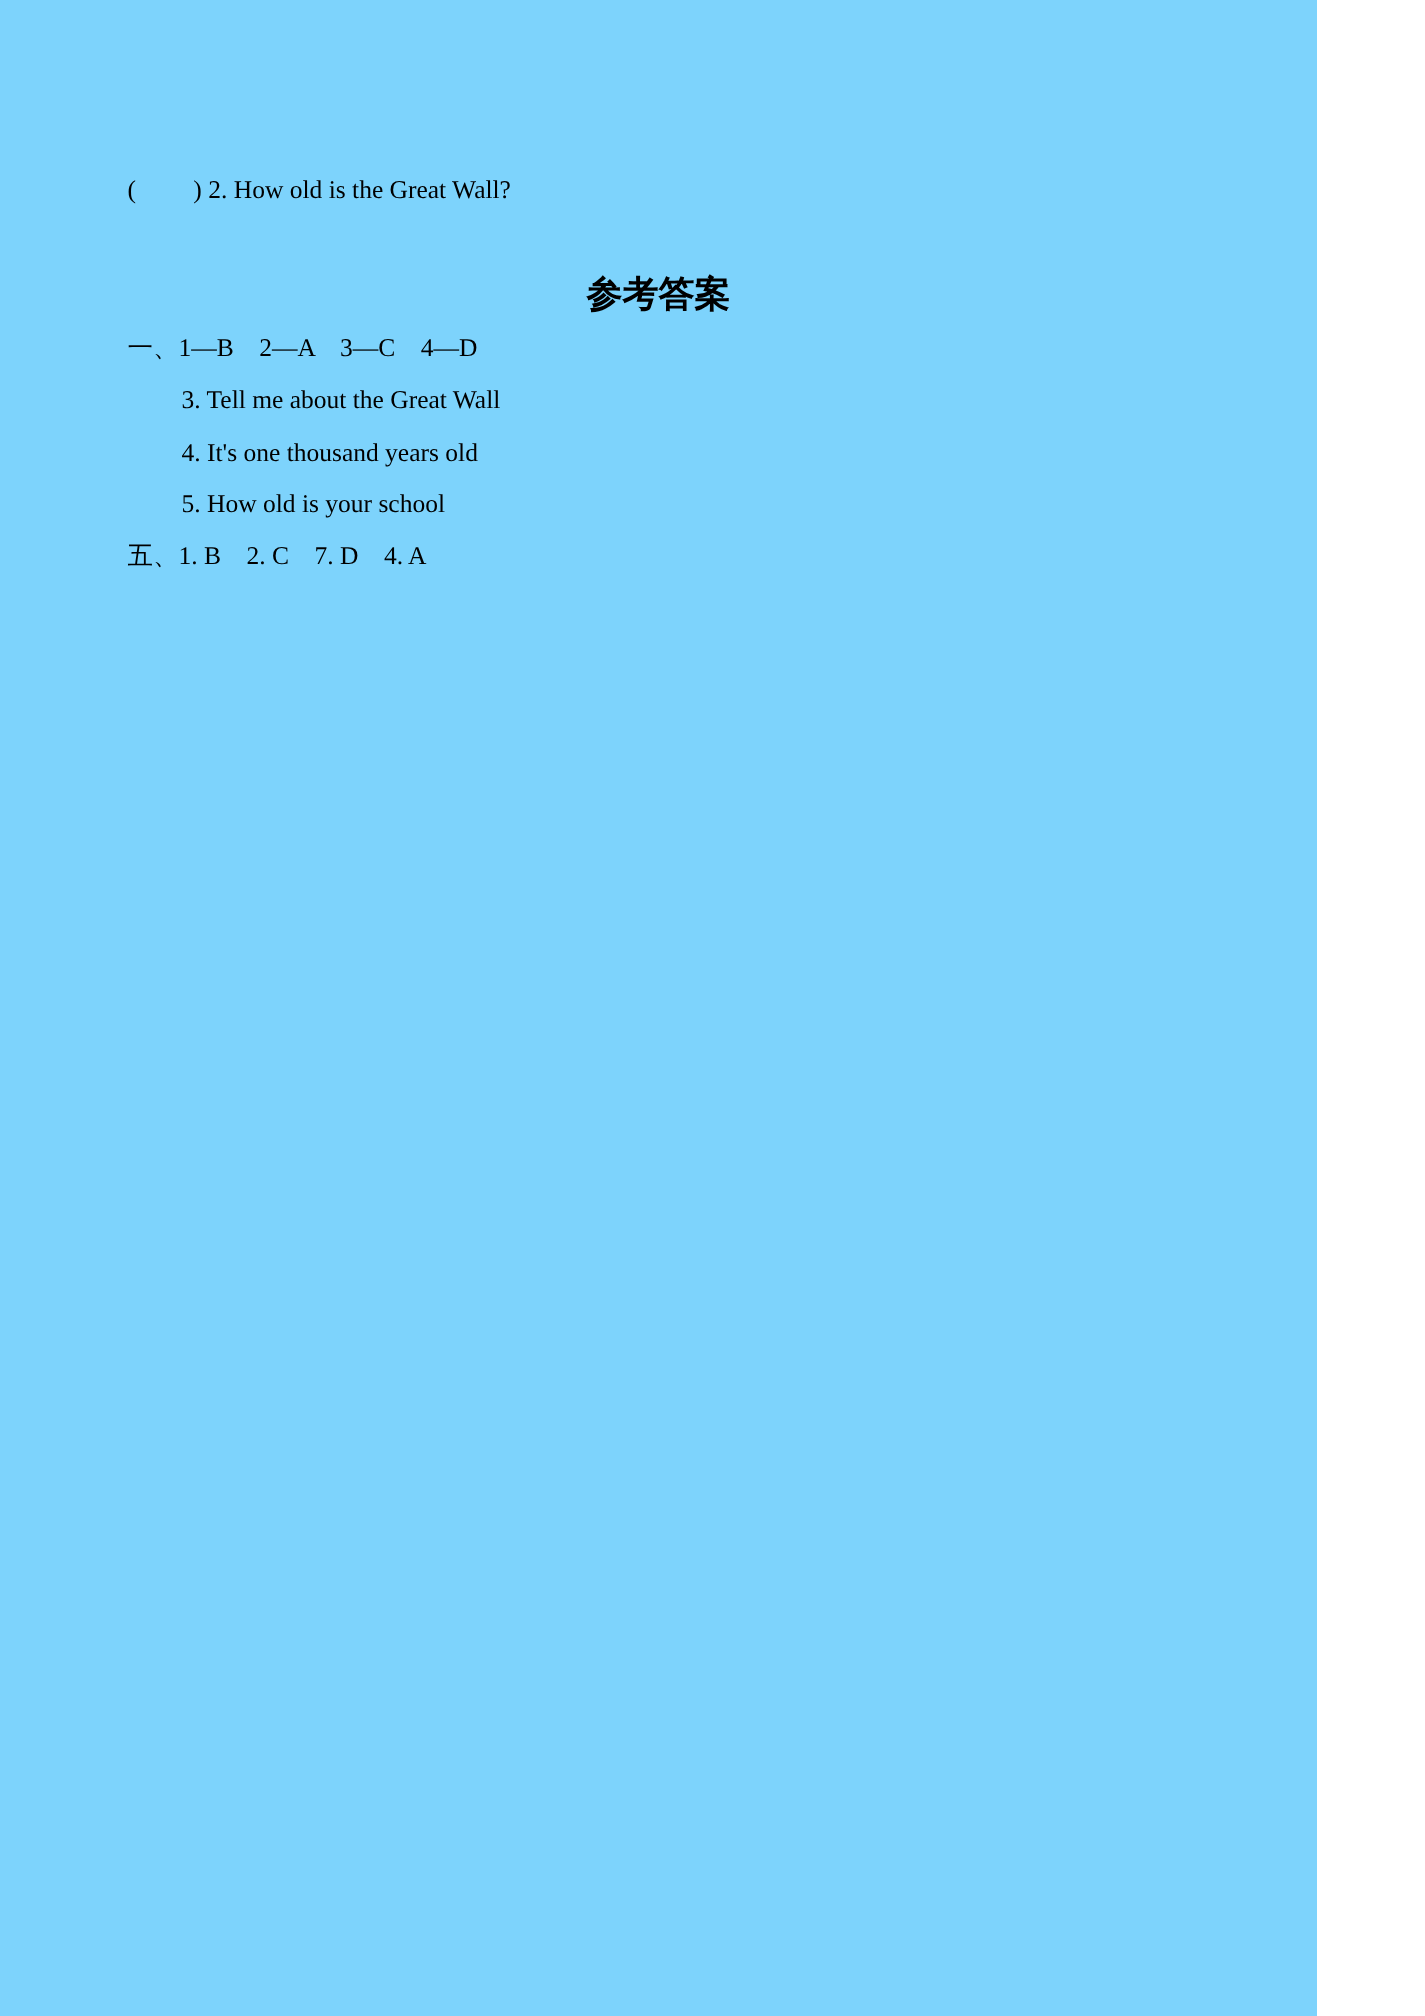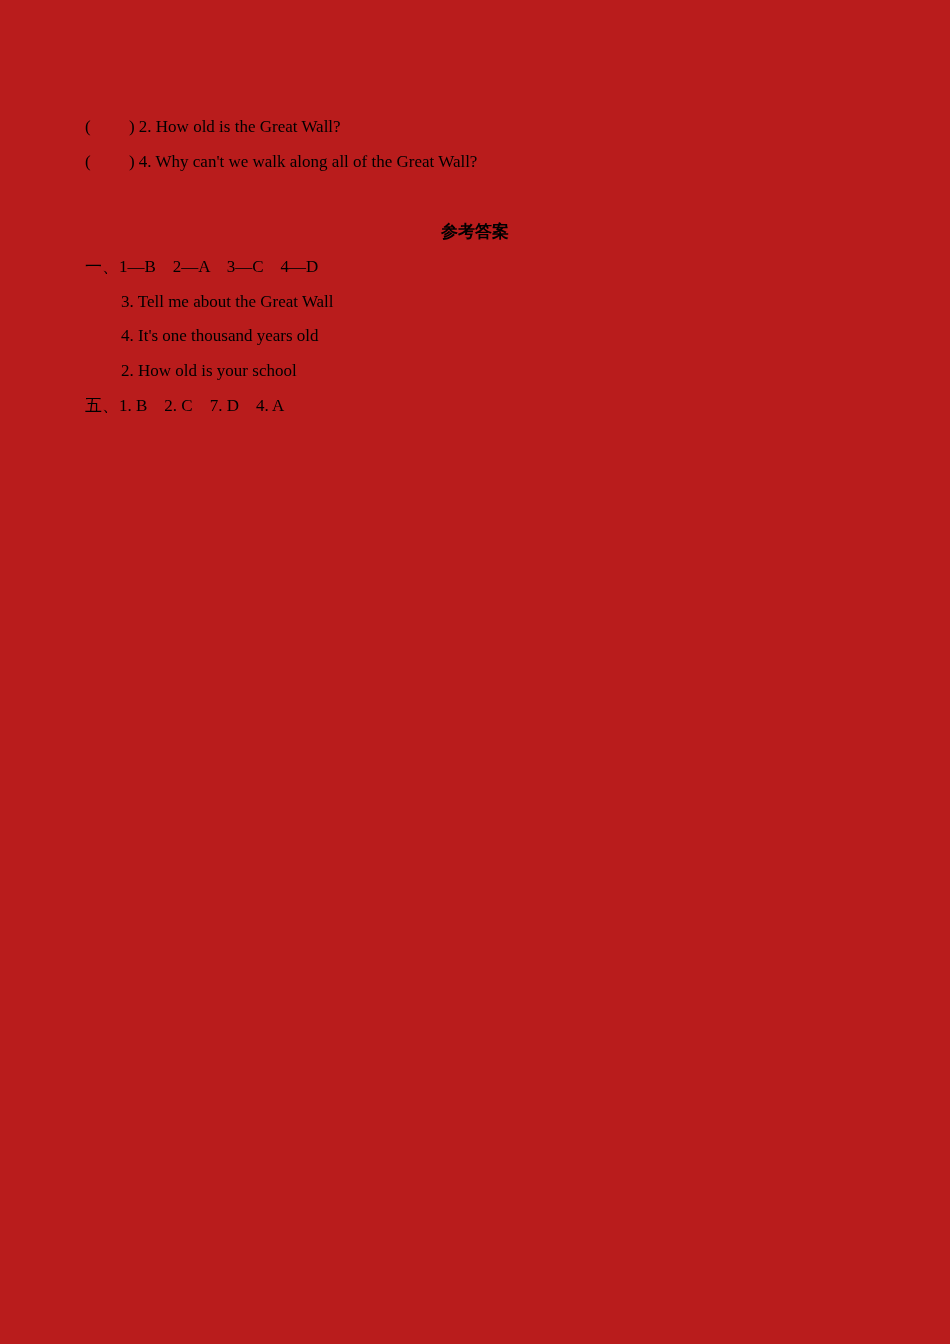--- a/index.html
+++ b/index.html
@@ -4,73 +4,72 @@
 <style>
   * { margin: 0; padding: 0; box-sizing: border-box; }
   html, body { background: #ffffff; }
   body {
     width: 950px;
     height: 1344px;
     position: relative;
     font-family: "Liberation Serif", "DejaVu Serif", serif;
   }
   .page {
-    width: 950px;
+    width: 878px;
     height: 1344px;
-    background: #b91c1c;
+    background: #7dd3fc;
     overflow: hidden;
   }
   .doc {
     padding: 110px 85px 0 85px;
     color: #000000;
     font-size: 17px;
     line-height: 34.9px;
   }
   .line {
     white-space: pre-wrap;
     min-height: 34.9px;
   }
   .spacer-line {
     height: 34.9px;
   }
   .title-line {
     text-align: center;
     font-weight: bold;
-    font-size: 17px;
+    font-size: 24px;
     font-family: "Liberation Sans", "DejaVu Sans", sans-serif;
     line-height: 34.9px;
     white-space: pre-wrap;
   }
   .sub-item {
     padding-left: 36px;
   }
 </style>
 </head>
 <body>
 
 <div class="page">
   <div class="doc">
 
     <p class="line"><span>(         )</span><span> 2. How old is the Great Wall?</span></p>
 
 
-    <p class="line"><span>(         )</span><span> 4. Why can't we walk along all of the Great Wall?</span></p>
 
     <div class="spacer-line"></div>
 
     <p class="title-line">参考答案</p>
 
     <p class="line"><span>一、</span><span>1—B    2—A    3—C    4—D</span></p>
 
 
 
 
 
     <p class="line sub-item">3. Tell me about the Great Wall</p>
 
     <p class="line sub-item">4. It's one thousand years old</p>
 
-    <p class="line sub-item">2. How old is your school</p>
+    <p class="line sub-item">5. How old is your school</p>
 
     <p class="line"><span>五、</span><span>1. B    2. C    7. D    4. A</span></p>
 
   </div>
 </div>
 
 </body></html>

